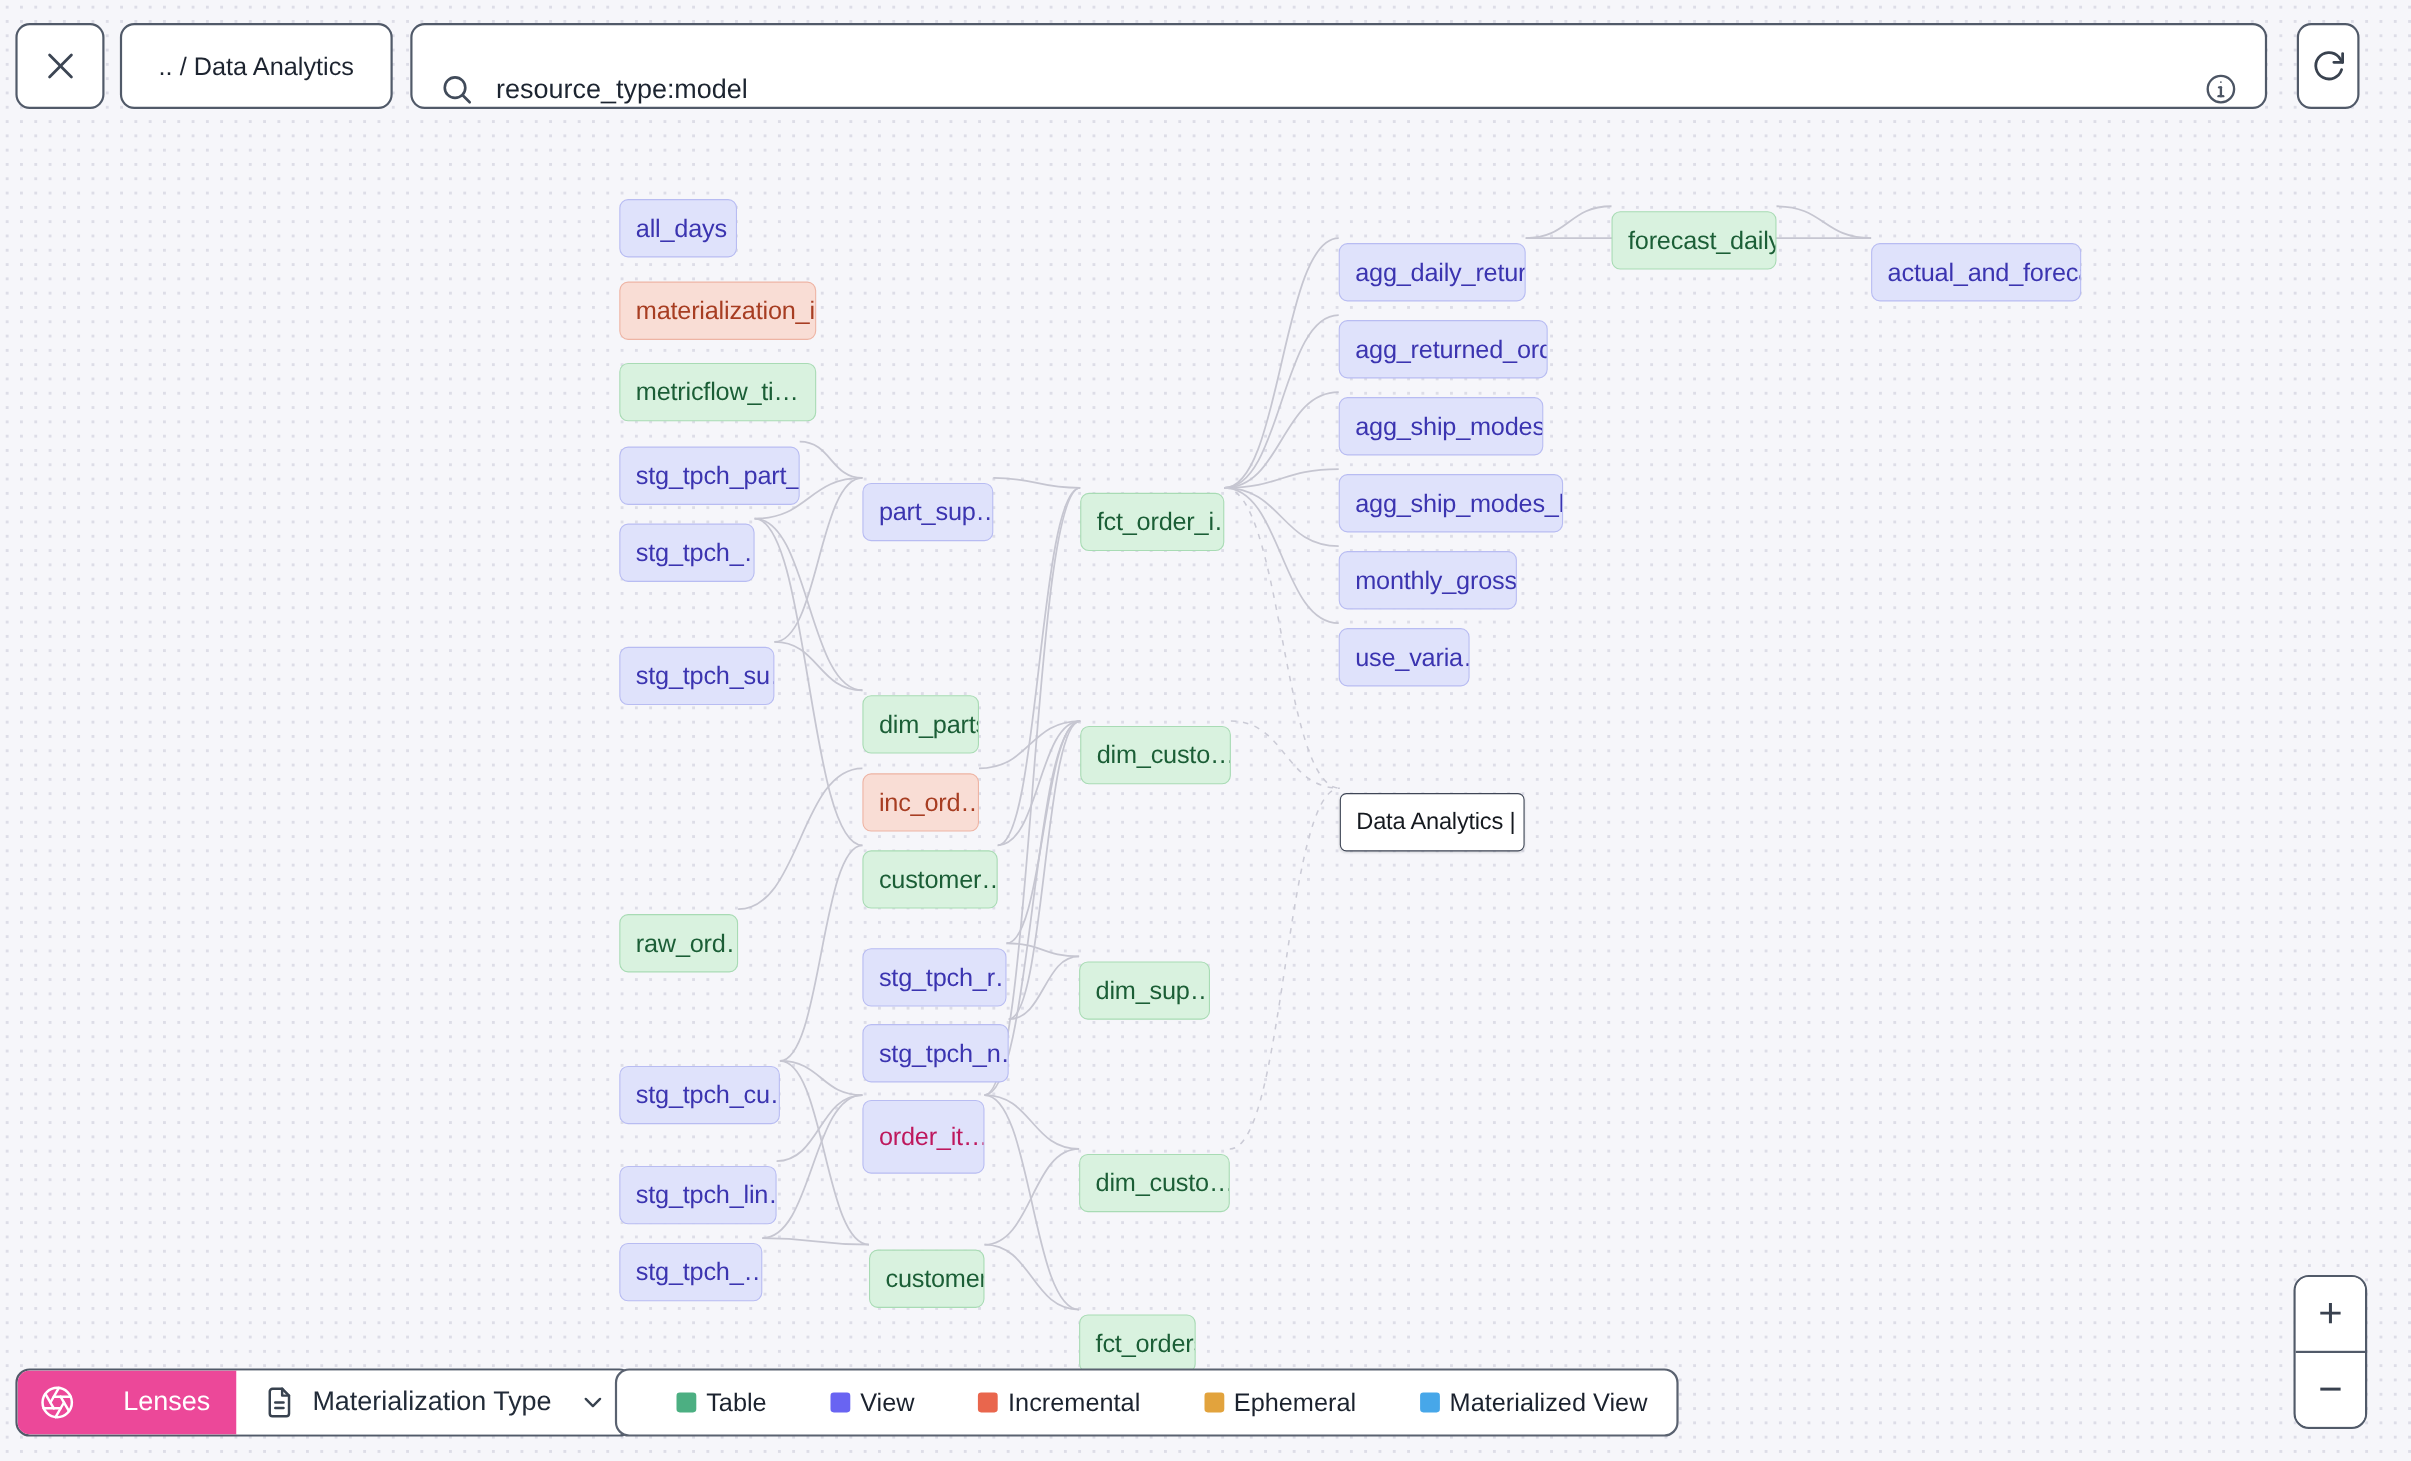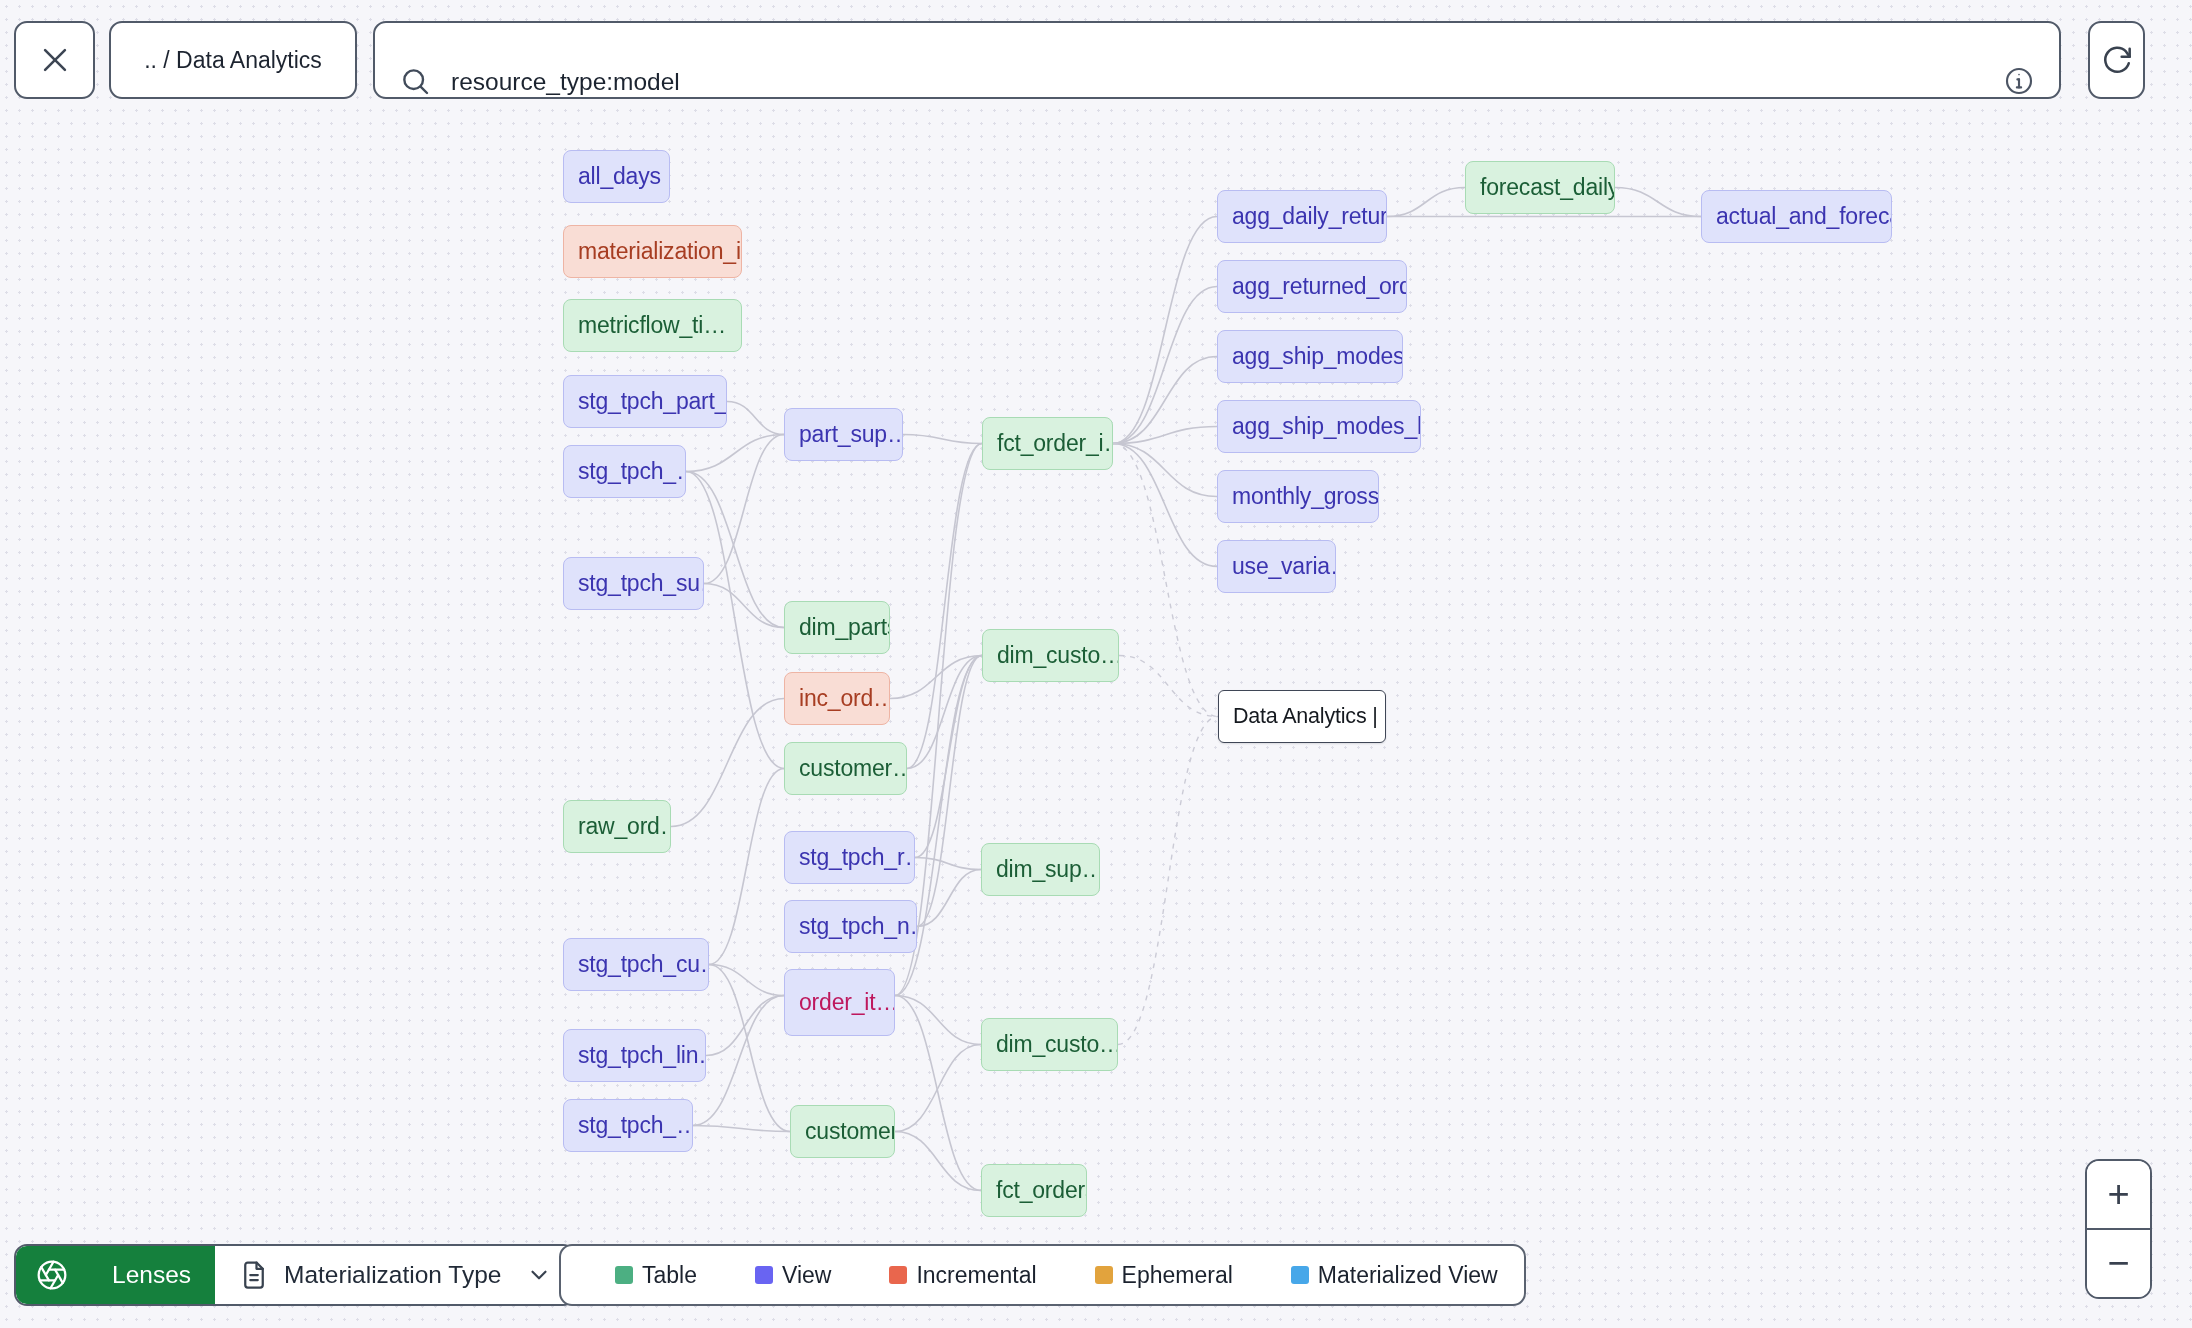--- a/index.html
+++ b/index.html
@@ -15,21 +15,21 @@
     background-size:13px 13px;
   }
   svg.edges{position:absolute;left:0;top:0;width:2192px;height:1328px;pointer-events:none;}
   .edge{fill:none;stroke:#c6c6d1;stroke-width:1.6px;}
   .edge.dashed{stroke:#cbcbd6;stroke-width:1.4px;stroke-dasharray:5 6;}
 
   .node{
     position:absolute;box-sizing:border-box;border-radius:8px;
     border:1.6px solid;display:flex;align-items:center;
     padding:0 10px 0 14px;font-size:23px;letter-spacing:-0.2px;
-    white-space:nowrap;overflow:hidden;cursor:pointer;
+    white-space:nowrap;overflow:hidden;cursor:pointer;margin-top:31px;
   }
   .node.focus{border-radius:6px;box-shadow:0 1px 2px rgba(20,24,33,.12);font-size:21.5px;}
 
   .toolbar-btn{
     position:absolute;box-sizing:border-box;background:#ffffff;
     border:2px solid #515a69;border-radius:13px;
     display:flex;align-items:center;justify-content:center;
     color:#1d2430;cursor:pointer;
   }
   .searchbar{
@@ -192,21 +192,21 @@
 <div class="toolbar-btn" style="left:2088px;top:21px;width:57px;height:78px;">
   <span class="icon">
     <svg width="32" height="32" viewBox="0 0 24 24" fill="none" stroke="#39424f" stroke-width="1.9" stroke-linecap="round" stroke-linejoin="round">
         <polyline points="21.5 3.5 21.5 9.5 15.5 9.5"></polyline>
         <path d="M20.8 14.5a9 9 0 1 1-2.1-8.9l2.8 3.9"></path>
       </svg>
   </span>
 </div>
 
 <div class="lens-control">
-  <div class="lens-left" id="lenses-left" style="background: #15803d; gap: 44px;">
+  <div class="lens-left" id="lenses-left" style="background: #ec4899; gap: 44px;">
     <span class="icon">
       <svg width="32" height="32" viewBox="0 0 24 24" fill="none" stroke="#ffffff" stroke-width="1.7" stroke-linecap="round" stroke-linejoin="round">
           <circle cx="12" cy="12" r="10"></circle>
           <line x1="14.31" y1="8" x2="20.05" y2="17.94"></line>
           <line x1="9.69" y1="8" x2="21.17" y2="8"></line>
           <line x1="7.38" y1="12" x2="13.12" y2="2.06"></line>
           <line x1="9.69" y1="16" x2="3.95" y2="6.06"></line>
           <line x1="14.31" y1="16" x2="2.83" y2="16"></line>
           <line x1="16.62" y1="12" x2="10.88" y2="21.94"></line>
         </svg>

